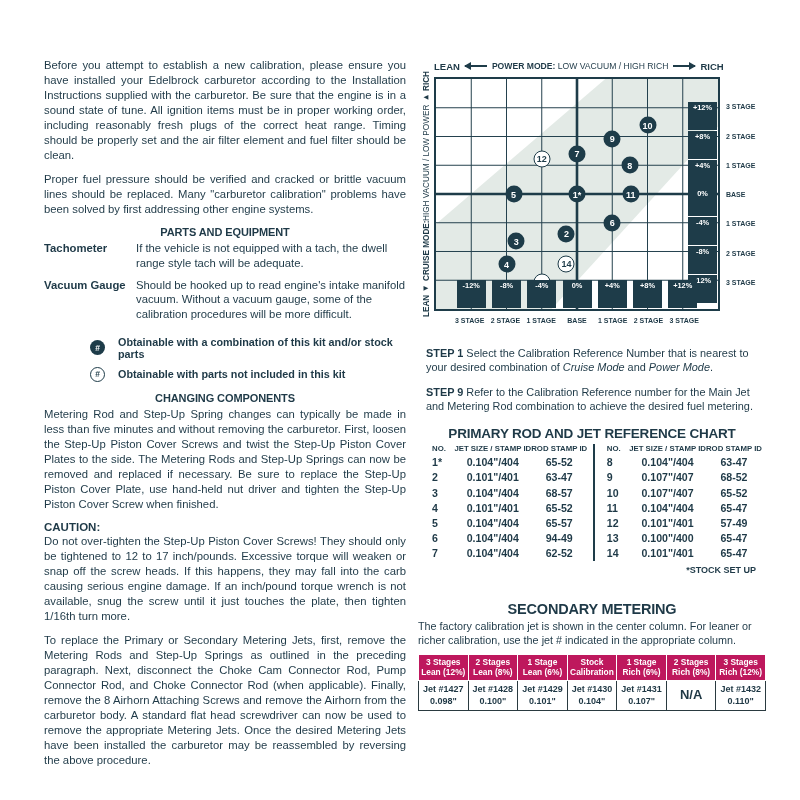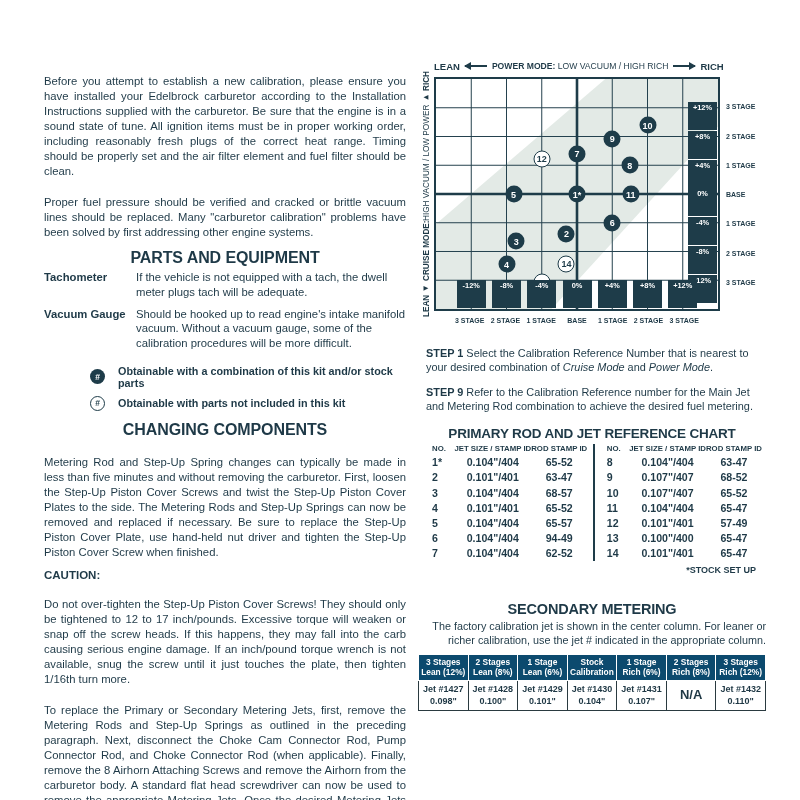--- a/index.html
+++ b/index.html
@@ -8,22 +8,22 @@
     font-family:"Liberation Sans",sans-serif;color:#1e3947;
     overflow:hidden;position:relative;
   }
   .page{position:absolute;inset:0;padding:58px 34px 0 44px;box-sizing:border-box;}
   .doc-title{text-align:center;font-size:17px;font-weight:800;letter-spacing:-0.2px;margin:0 0 12px 0;color:#1c3745;}
   .cols{display:flex;gap:12px;}
   .col-left{width:362px;flex:0 0 362px;}
   .col-right{flex:1;min-width:0;}
 
   
-  .para{font-size:11.3px;line-height:1.33;text-align:justify;margin:16px 0 9px 0;}
-  .sec-head{text-align:center;font-size:16px;font-weight:800;margin:4px 0 3px 0;letter-spacing:-0.1px;}
+  .para{font-size:11.3px;line-height:1.33;text-align:justify;margin:0 0 9px 0;}
+  .sec-head{text-align:center;font-size:11px;font-weight:800;margin:4px 0 3px 0;letter-spacing:-0.1px;}
   .dl-row{display:flex;font-size:11.3px;line-height:1.3;margin:0 0 7px 0;}
   .dl-term{width:92px;flex:0 0 92px;font-weight:800;}
   .dl-desc{flex:1;}
   .legend{margin:14px 0 10px 46px;}
   .legend-row{display:flex;align-items:center;gap:13px;margin-bottom:7px;}
   .sym{width:15px;height:15px;border-radius:50%;display:flex;align-items:center;justify-content:center;
        font-size:8.5px;font-weight:800;flex:0 0 15px;box-sizing:border-box;}
   .sym.filled{background:#1e3c49;color:#fff;}
   .sym.open{background:#fff;color:#1e3c49;border:1.4px solid #1e3c49;}
   .legend-text{font-size:10.8px;font-weight:800;}
@@ -67,44 +67,44 @@
   .ptable-wrap{display:flex;padding:0 4px 0 8px;}
   .ptable{flex:1;border-collapse:collapse;}
   .ptable th{font-size:7.8px;font-weight:800;text-align:center;padding:0 0 2px 0;white-space:nowrap;margin-left:15px;}
   .ptable td{font-size:10.6px;font-weight:700;text-align:center;padding:0;height:15.2px;white-space:nowrap;}
   .ptable th:first-child,.ptable td:first-child{text-align:left;padding-left:6px;width:34px;}
   .pdivider{width:1.5px;background:#1e3c49;margin:0 6px;}
   .footnote{text-align:right;font-size:9px;font-weight:800;padding:4px 10px 0 0;}
 
   
   .sec-meter-head{text-align:center;font-size:14.5px;font-weight:800;margin:26px 0 2px 0;letter-spacing:-0.2px;}
-  .sec-desc{text-align:right;font-size:10.8px;line-height:1.3;margin:0 auto 7px auto;max-width:348px;}
+  .sec-desc{text-align:left;font-size:10.8px;line-height:1.3;margin:0 auto 7px auto;max-width:348px;}
   .stable{width:100%;border-collapse:collapse;table-layout:fixed;}
-  .stable th{background:#0c4a6e;color:#fff;font-size:8.4px;font-weight:800;line-height:1.15;
+  .stable th{background:#be185d;color:#fff;font-size:8.4px;font-weight:800;line-height:1.15;
       padding:3px 0;border:1px solid #ffffff;margin-left:32px;}
   .stable td{background:#fff;color:#1e3744;font-size:9px;font-weight:700;line-height:1.25;text-align:center;
       padding:3px 0;border:1.6px solid #2a3a40;}
   .stable td.na{font-size:13px;font-weight:800;}
 </style>
 </head>
 <body>
 
 <div class="page">
 
   <div class="cols">
 
     <div class="col-left">
       <p class="para">Before you attempt to establish a new calibration, please ensure you have installed your Edelbrock carburetor according to the Installation Instructions supplied with the carburetor. Be sure that the engine is in a sound state of tune. All ignition items must be in proper working order, including reasonably fresh plugs of the correct heat range. Timing should be properly set and the air filter element and fuel filter should be clean.</p>
       <p class="para">Proper fuel pressure should be verified and cracked or brittle vacuum lines should be replaced. Many "carburetor calibration" problems have been solved by first addressing other engine systems.</p>
 
       <h3 class="sec-head">PARTS AND EQUIPMENT</h3>
 
       <div class="dl-row">
         <div class="dl-term">Tachometer</div>
-        <div class="dl-desc">If the vehicle is not equipped with a tach, the dwell meter plugs tach will be adequate.</div>
+        <div class="dl-desc">If the vehicle is not equipped with a tach, the dwell range style tach will be adequate.</div>
       </div>
       <div class="dl-row">
         <div class="dl-term">Vacuum Gauge</div>
         <div class="dl-desc">Should be hooked up to read engine's intake manifold vacuum. Without a vacuum gauge, some of the calibration procedures will be more difficult.</div>
       </div>
 
       <div class="legend">
         <div class="legend-row">
           <span class="sym filled">#</span>
           <span class="legend-text">Obtainable with a combination of this kit and/or stock parts</span>

